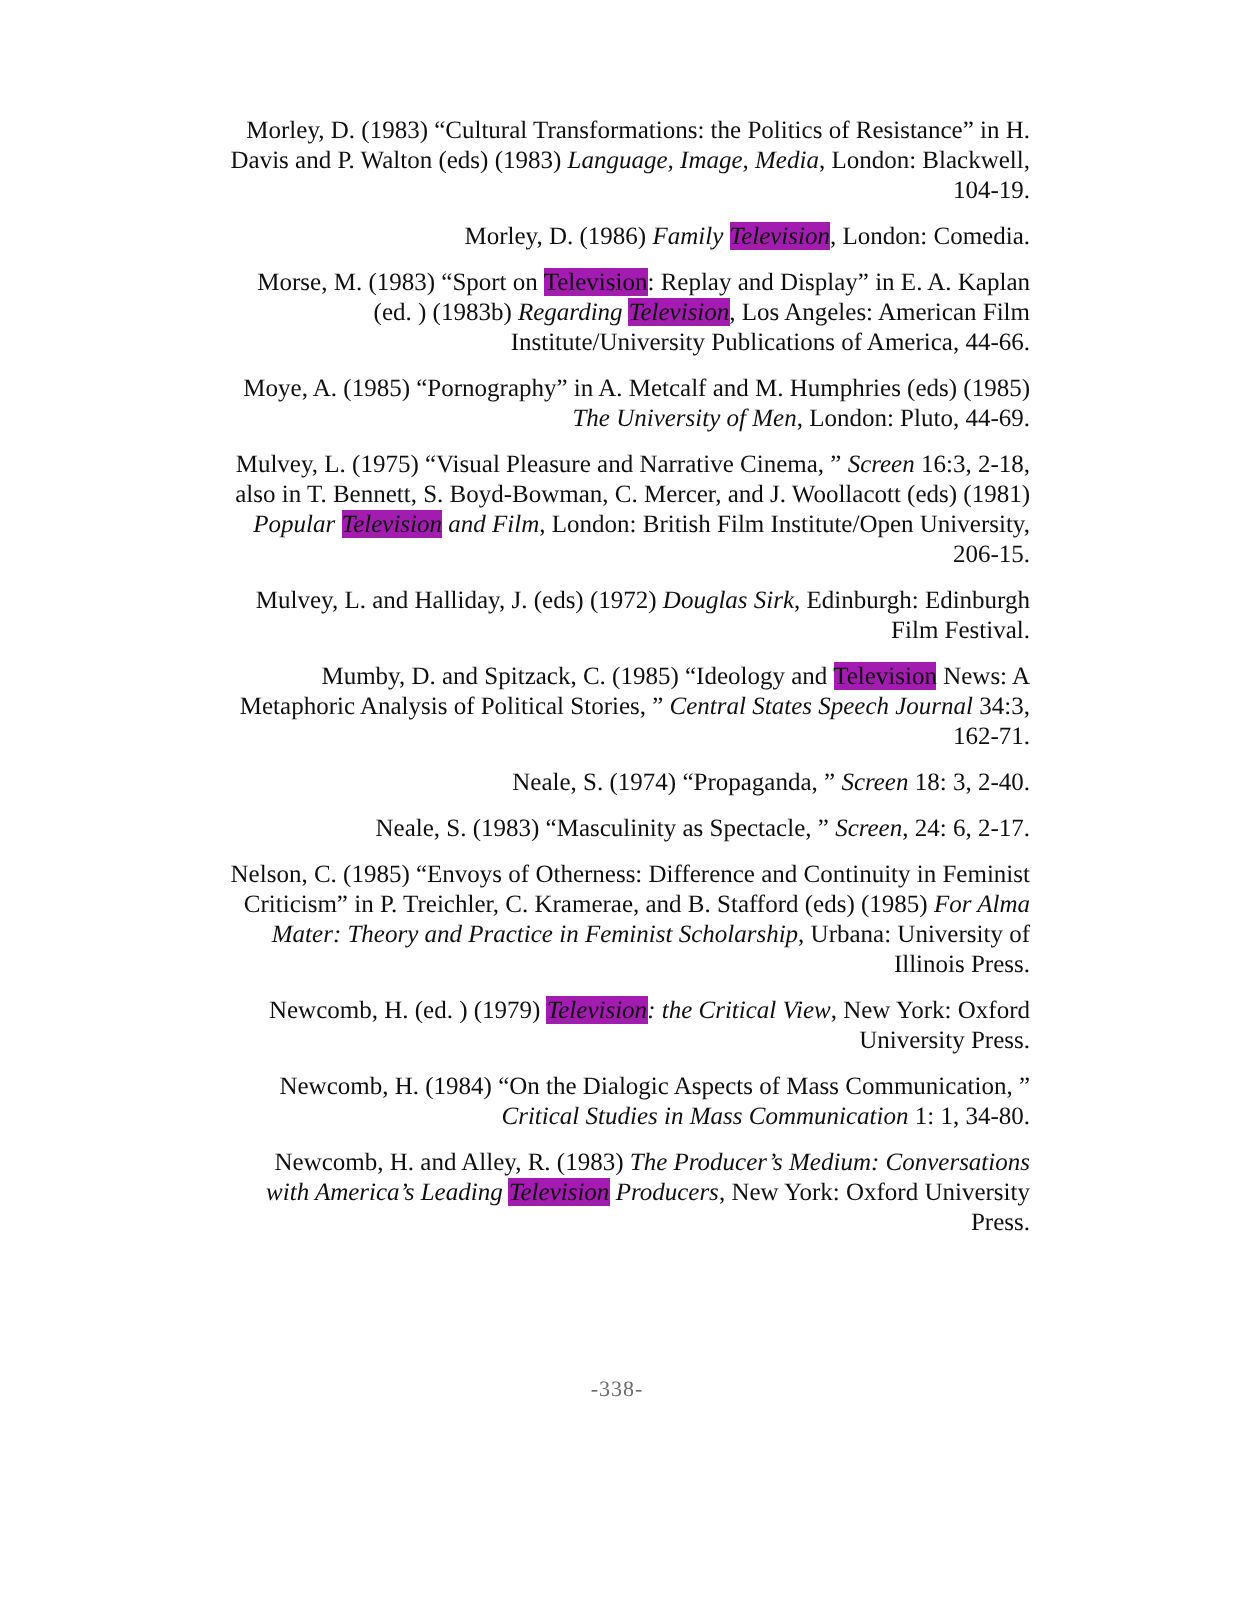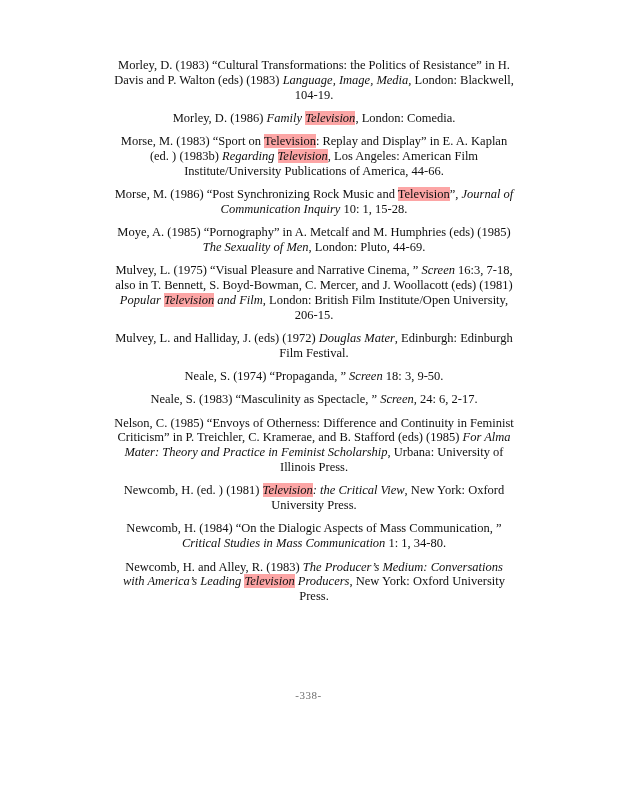--- a/index.html
+++ b/index.html
@@ -18,24 +18,24 @@
   .page {
     position: absolute;
     top: 58px;
     left: 113px;
     width: 402px;
   }
   p.entry {
     margin: 0 0 8.5px 0;
     font-size: 12.5px;
     line-height: 14.8px;
-    text-align: center;
+    text-align: right;
   }
   .hl {
-    background: #fca5a5;
+    background: #a21caf;
     margin-top: 48px;
   }
   em {
     font-style: italic;
   }
   .page-number {
     position: absolute;
     top: 689px;
     left: 0;
     width: 617px;
@@ -46,26 +46,26 @@
   }
 </style>
 </head>
 <body>
 
 <div class="page">
   <div id="reference-list">
       <p class="entry"><span>Morley, D. (1983) “Cultural Transformations: the Politics of Resistance” in H. Davis and P. Walton (eds) (1983) </span><em>Language, Image, Media</em><span>, London: Blackwell, 104-19.</span></p>
       <p class="entry"><span>Morley, D. (1986) </span><em>Family </em><em class="hl">Television</em><span>, London: Comedia.</span></p>
       <p class="entry"><span>Morse, M. (1983) “Sport on </span><span class="hl">Television</span><span>: Replay and Display” in E. A. Kaplan (ed. ) (1983b) </span><em>Regarding </em><em class="hl">Television</em><span>, Los Angeles: American Film Institute/University Publications of America, 44-66.</span></p>
-      <p class="entry"><span>Morse, M. (1986) “Post Synchronizing Rock Music and </span><span class="hl">Television</span><span>”, </span><em>Journal of Communication Inquiry</em><span> 10: 1, 15-28.</span></p>
-      <p class="entry"><span>Moye, A. (1985) “Pornography” in A. Metcalf and M. Humphries (eds) (1985) </span><em>The Sexuality of Men</em><span>, London: Pluto, 44-69.</span></p>
-      <p class="entry"><span>Mulvey, L. (1975) “Visual Pleasure and Narrative Cinema, ” </span><em>Screen</em><span> 16:3, 7-18, also in T. Bennett, S. Boyd-Bowman, C. Mercer, and J. Woollacott (eds) (1981) </span><em>Popular </em><em class="hl">Television</em><em> and Film</em><span>, London: British Film Institute/Open University, 206-15.</span></p>
-      <p class="entry"><span>Mulvey, L. and Halliday, J. (eds) (1972) </span><em>Douglas Mater</em><span>, Edinburgh: Edinburgh Film Festival.</span></p>
-      <p class="entry"><span>Neale, S. (1974) “Propaganda, ” </span><em>Screen</em><span> 18: 3, 9-50.</span></p>
+      <p class="entry"><span>Moye, A. (1985) “Pornography” in A. Metcalf and M. Humphries (eds) (1985) </span><em>The University of Men</em><span>, London: Pluto, 44-69.</span></p>
+      <p class="entry"><span>Mulvey, L. (1975) “Visual Pleasure and Narrative Cinema, ” </span><em>Screen</em><span> 16:3, 2-18, also in T. Bennett, S. Boyd-Bowman, C. Mercer, and J. Woollacott (eds) (1981) </span><em>Popular </em><em class="hl">Television</em><em> and Film</em><span>, London: British Film Institute/Open University, 206-15.</span></p>
+      <p class="entry"><span>Mulvey, L. and Halliday, J. (eds) (1972) </span><em>Douglas Sirk</em><span>, Edinburgh: Edinburgh Film Festival.</span></p>
+      <p class="entry"><span>Mumby, D. and Spitzack, C. (1985) “Ideology and </span><span class="hl">Television</span><span> News: A Metaphoric Analysis of Political Stories, ” </span><em>Central States Speech Journal</em><span> 34:3, 162-71.</span></p>
+      <p class="entry"><span>Neale, S. (1974) “Propaganda, ” </span><em>Screen</em><span> 18: 3, 2-40.</span></p>
       <p class="entry"><span>Neale, S. (1983) “Masculinity as Spectacle, ” </span><em>Screen</em><span>, 24: 6, 2-17.</span></p>
       <p class="entry"><span>Nelson, C. (1985) “Envoys of Otherness: Difference and Continuity in Feminist Criticism” in P. Treichler, C. Kramerae, and B. Stafford (eds) (1985) </span><em>For Alma Mater: Theory and Practice in Feminist Scholarship</em><span>, Urbana: University of Illinois Press.</span></p>
-      <p class="entry"><span>Newcomb, H. (ed. ) (1981) </span><em class="hl">Television</em><em>: the Critical View</em><span>, New York: Oxford University Press.</span></p>
+      <p class="entry"><span>Newcomb, H. (ed. ) (1979) </span><em class="hl">Television</em><em>: the Critical View</em><span>, New York: Oxford University Press.</span></p>
       <p class="entry"><span>Newcomb, H. (1984) “On the Dialogic Aspects of Mass Communication, ” </span><em>Critical Studies in Mass Communication</em><span> 1: 1, 34-80.</span></p>
       <p class="entry"><span>Newcomb, H. and Alley, R. (1983) </span><em>The Producer’s Medium: Conversations with America’s Leading </em><em class="hl">Television</em><em> Producers</em><span>, New York: Oxford University Press.</span></p>
     </div>
 </div>
 
 <div class="page-number">-338-</div>
 
 </body></html>

